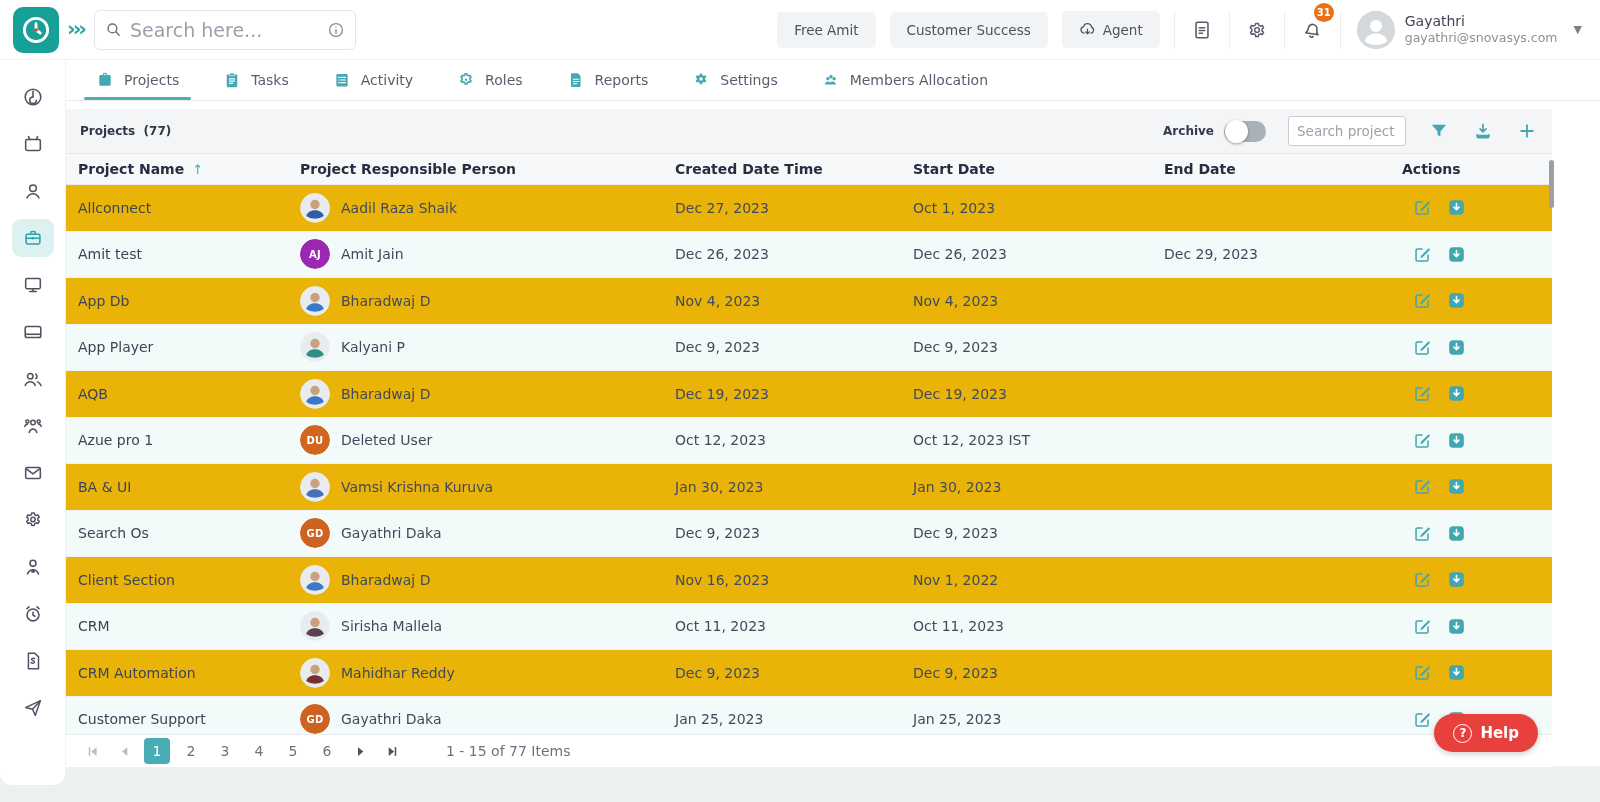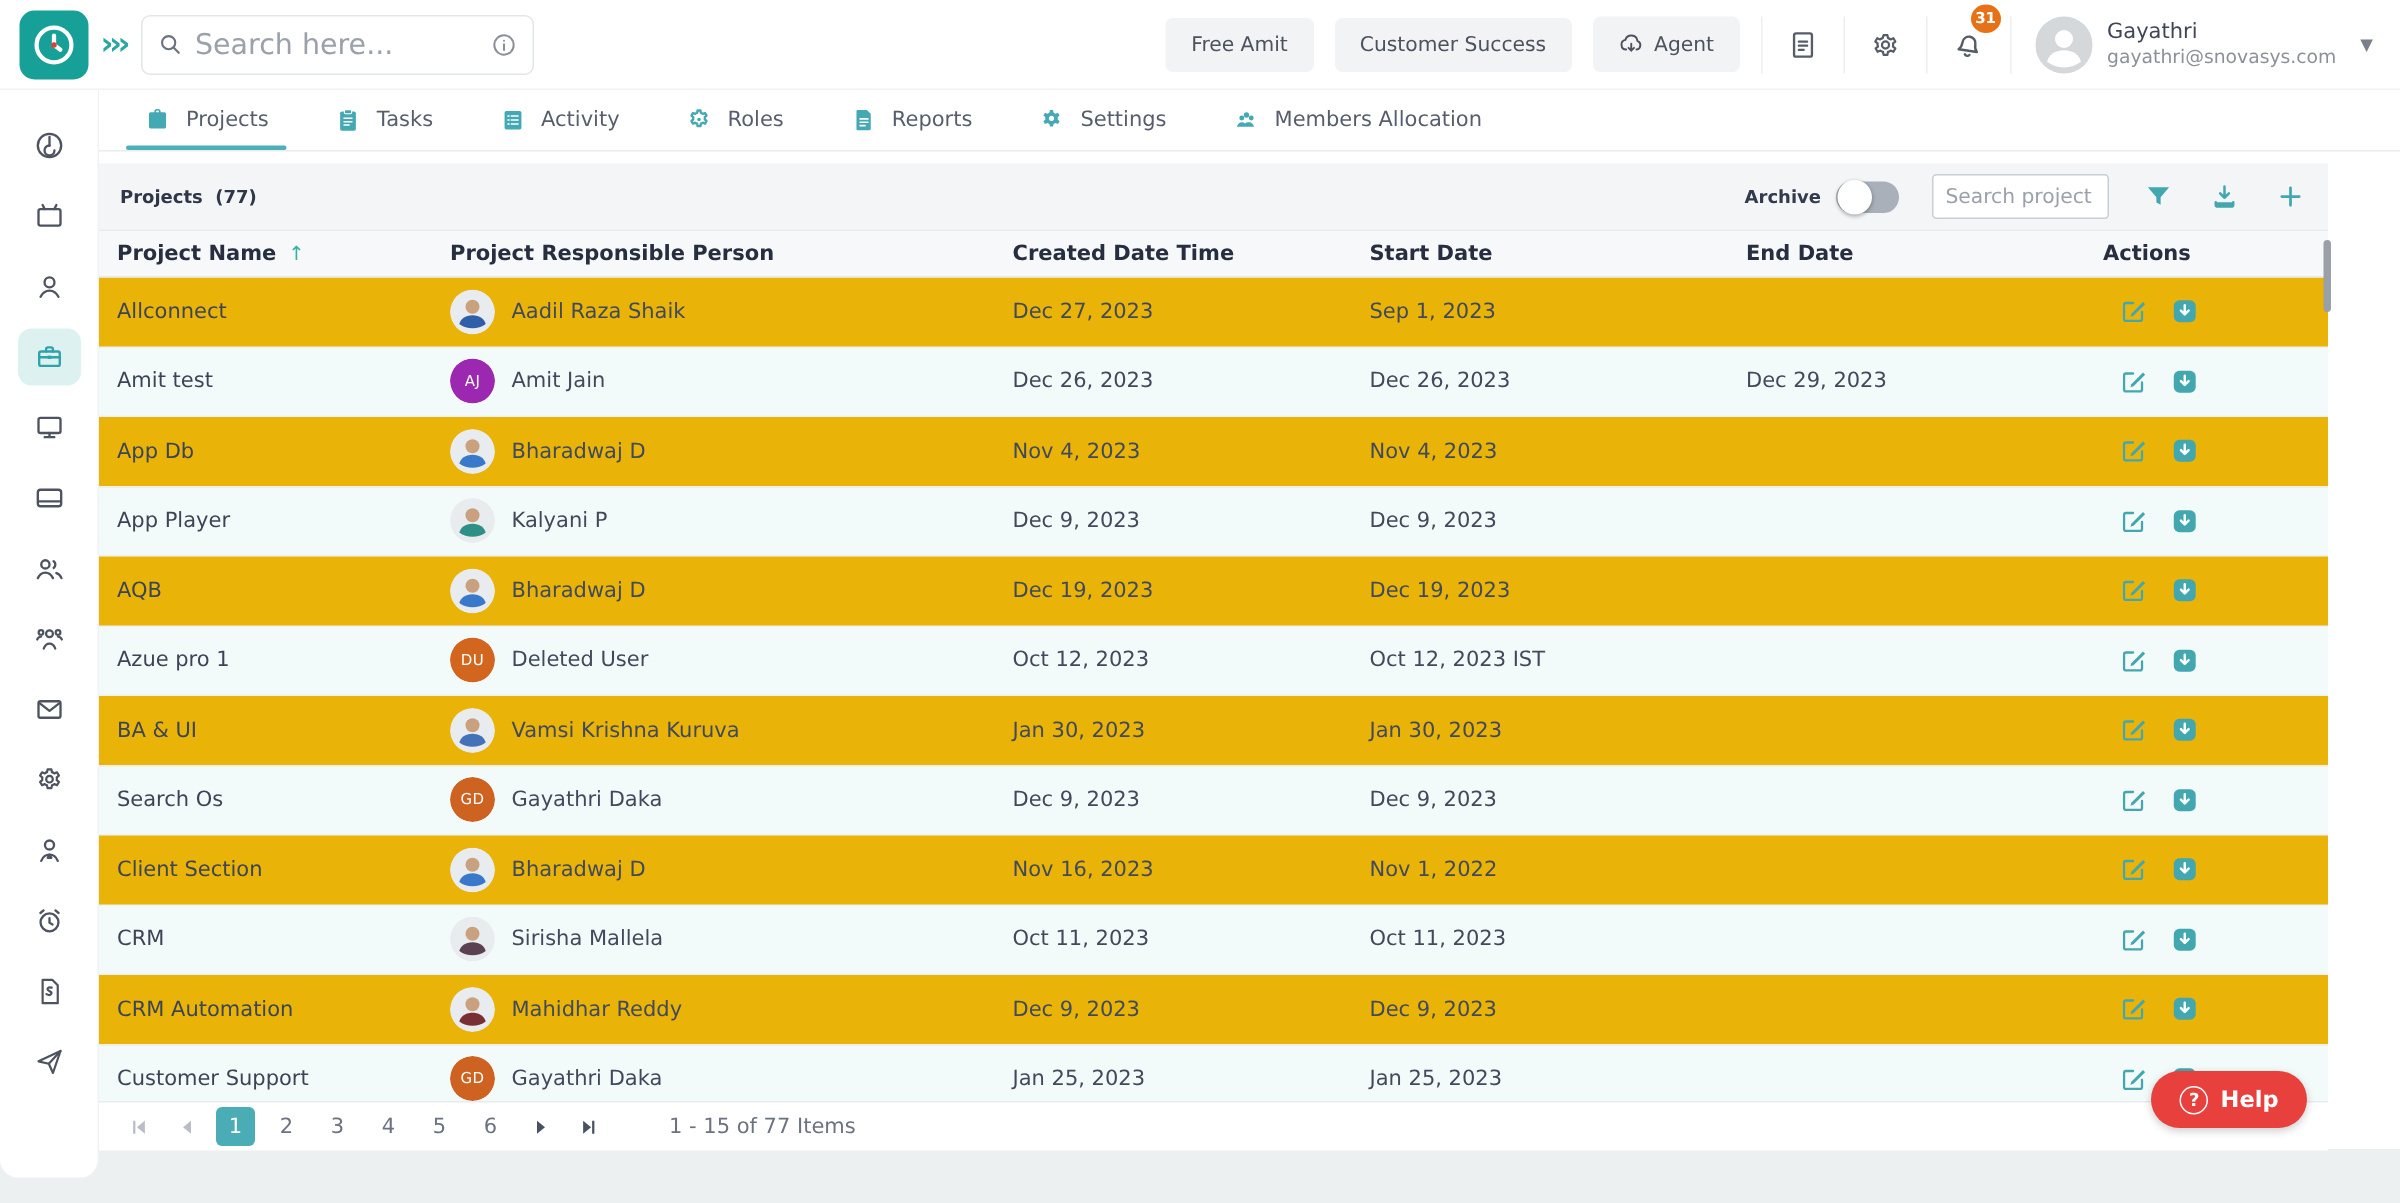--- a/index.html
+++ b/index.html
@@ -56,21 +56,21 @@
   .sort { color:#35b3a2; font-size:13px; font-weight:normal; }
 
   .tbody { height:549px; overflow:hidden; }
   .trow { height:46.5px; display:grid; grid-template-columns:222px 375px 238px 251px 238px 1fr; align-items:center; border-bottom:1px solid #eef1f3; background:#eab308; font-size:14px; }
   .trow.alt { background:#f3fafa; }
   .td { padding-left:12px; white-space:nowrap; overflow:hidden; color:#414a5b; }
   .td.name { color:#3c4556; }
   .td.person { display:flex; align-items:center; gap:11px; }
   .avatar { width:30px; height:30px; border-radius:50%; overflow:hidden; flex:0 0 auto; display:flex; }
   .avatar svg { width:30px; height:30px; }
-  .init { width:30px; height:30px; border-radius:50%; color:#fff; font-size:10px; font-weight:normal; display:flex; align-items:center; justify-content:center; letter-spacing:.3px; }
+  .init { width:30px; height:30px; border-radius:50%; color:#fff; font-size:10px; font-weight:bold; display:flex; align-items:center; justify-content:center; letter-spacing:.3px; }
   .td.actions { display:flex; gap:14px; padding-left:22px; }
   .act { width:20px; height:20px; display:flex; align-items:center; justify-content:center; }
   .act svg { width:19px; height:19px; }
 
   .pager { height:33px; border-top:1px solid #e8ebee; display:flex; align-items:center; gap:8px; padding-left:14px; background:#fff; }
   .pgnav { width:24px; height:24px; display:flex; align-items:center; justify-content:center; }
   .pgnav svg { width:15px; height:15px; }
   .pg { width:26px; height:26px; border-radius:4px; font-size:14px; color:#6b7280; display:flex; align-items:center; justify-content:center; }
   .pg.active { background:#4aacb4; color:#fff; }
   .pg-summary { margin-left:34px; font-size:14px; color:#6b7280; }
@@ -376,21 +376,21 @@
             <span class="avatar">
               <svg viewBox="0 0 32 32">
                 <circle cx="16" cy="16" r="16" fill="#e9ecef"></circle>
                 <circle cx="16" cy="12.3" r="5" fill="#c9a17e"></circle>
                 <path d="M16 18.3c-5.2 0-8.4 2.7-9.4 6.2a16 16 0 0018.8 0c-1-3.5-4.2-6.2-9.4-6.2z" fill="#2f5fa8"></path>
               </svg>
             </span>
             <span>Aadil Raza Shaik</span>
           </div>
           <div class="td">Dec 27, 2023</div>
-          <div class="td">Sep 1, 2023</div>
+          <div class="td">Oct 1, 2023</div>
           <div class="td"></div>
           <div class="td actions">
             <button class="act">
               <svg viewBox="0 0 20 20" fill="none" stroke="#43a7b0" stroke-width="1.6" stroke-linecap="round" stroke-linejoin="round">
                 <path d="M9.5 4.2H4.6A1.4 1.4 0 003.2 5.6v9.8a1.4 1.4 0 001.4 1.4h9.8a1.4 1.4 0 001.4-1.4v-4.9"></path>
                 <path d="M8.3 11.7l8.2-8.2 1.5 1.5-8.2 8.2-2.1.6z" fill="#43a7b0" stroke="none"></path>
               </svg>
             </button>
             <button class="act">
               <svg viewBox="0 0 20 20">

